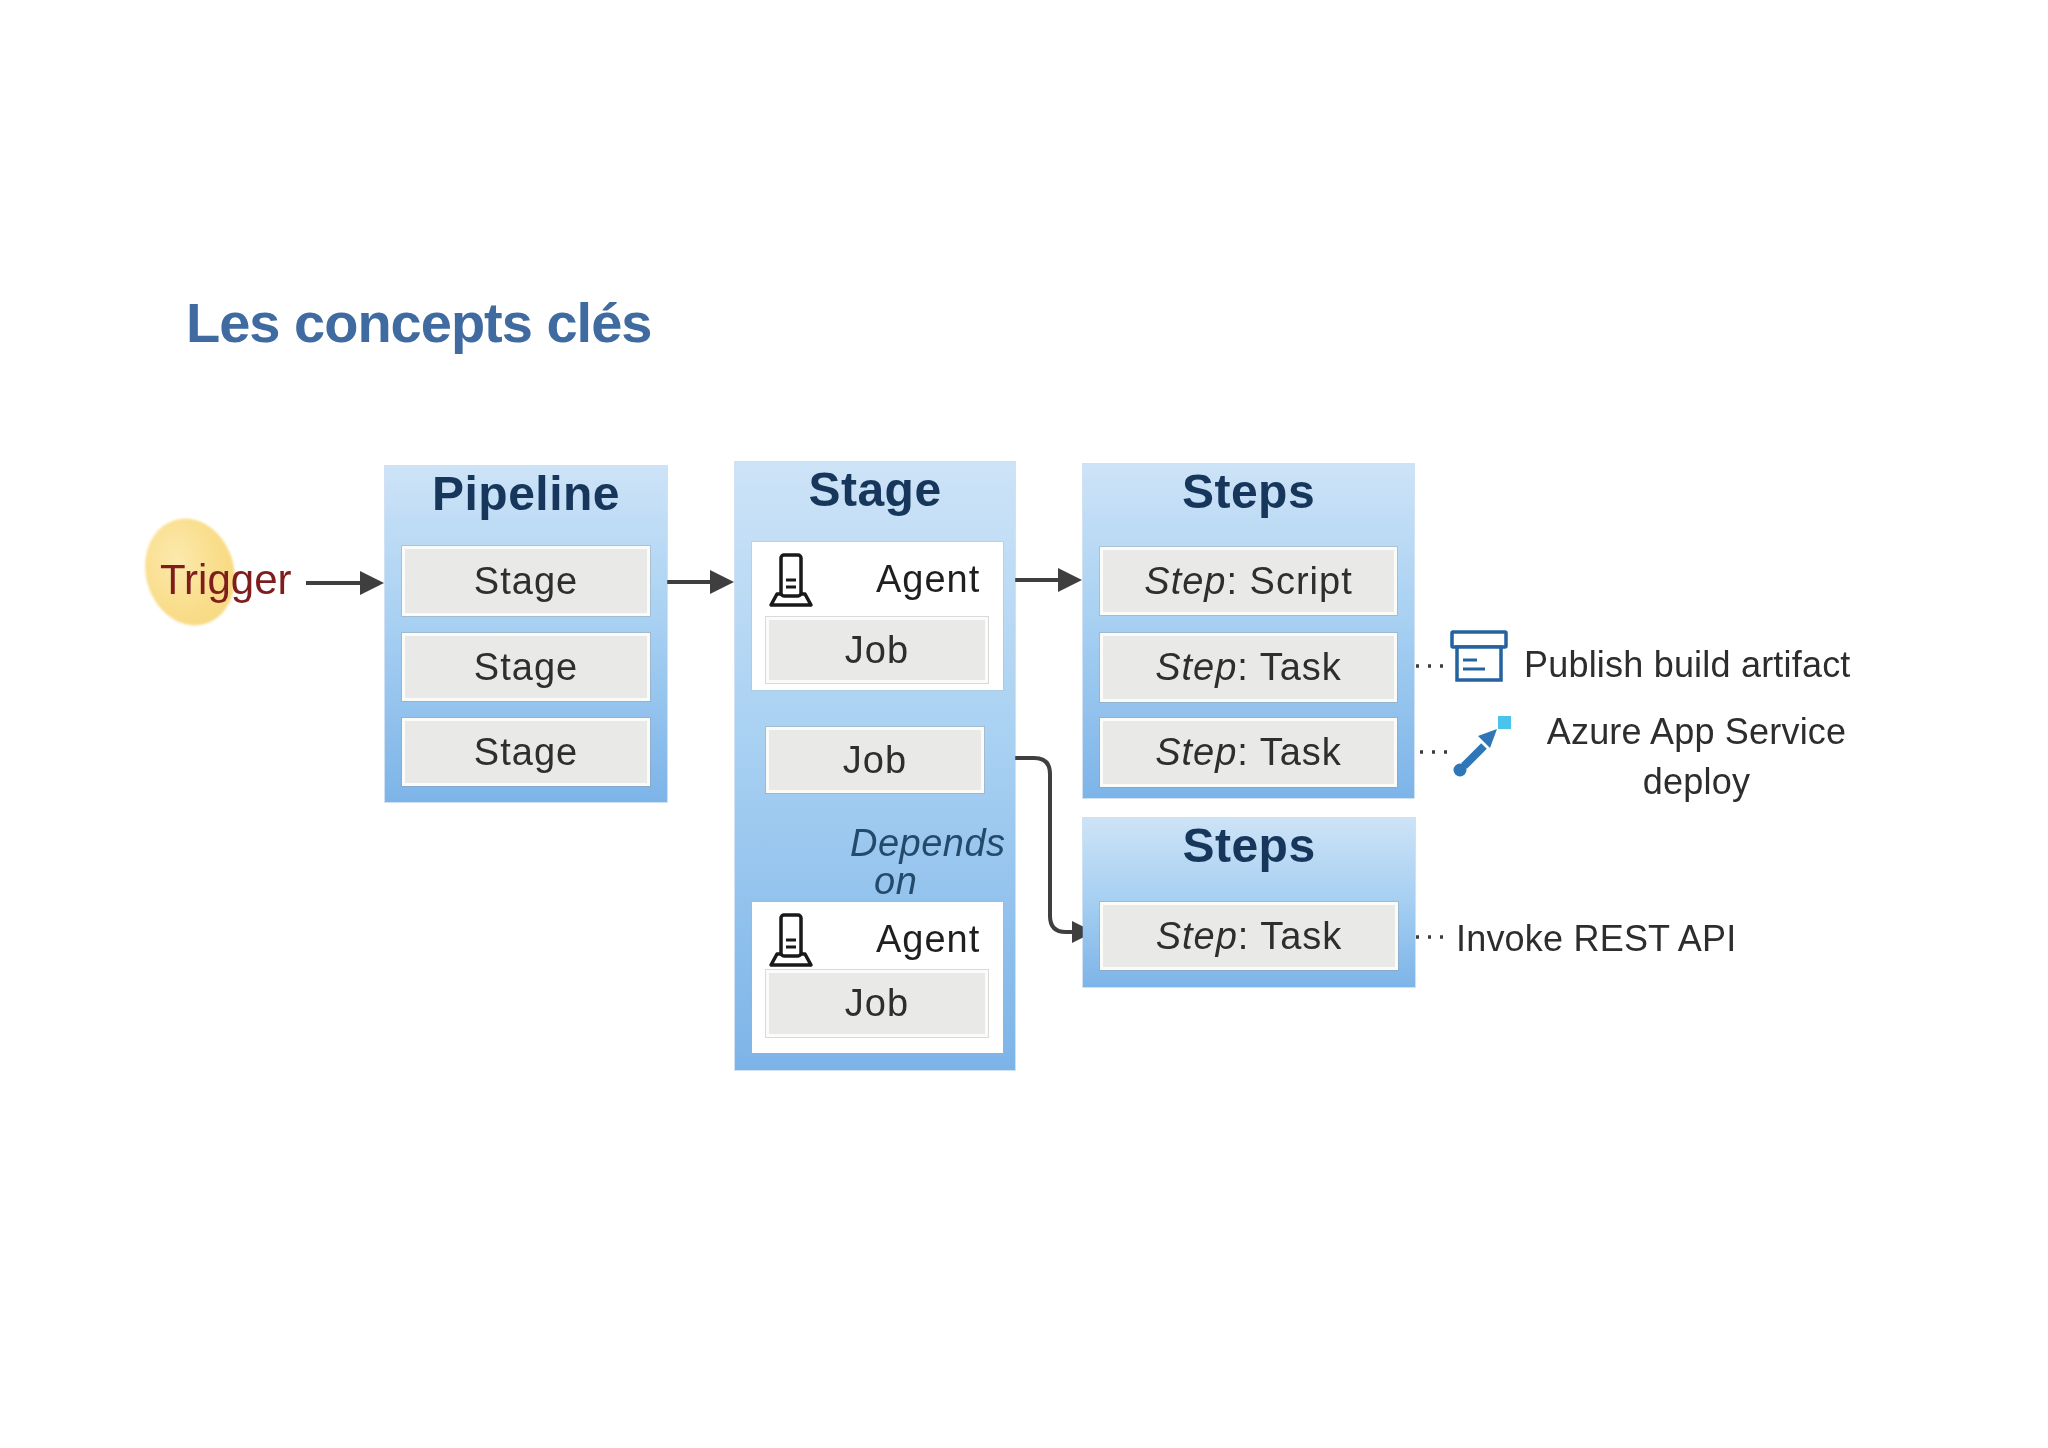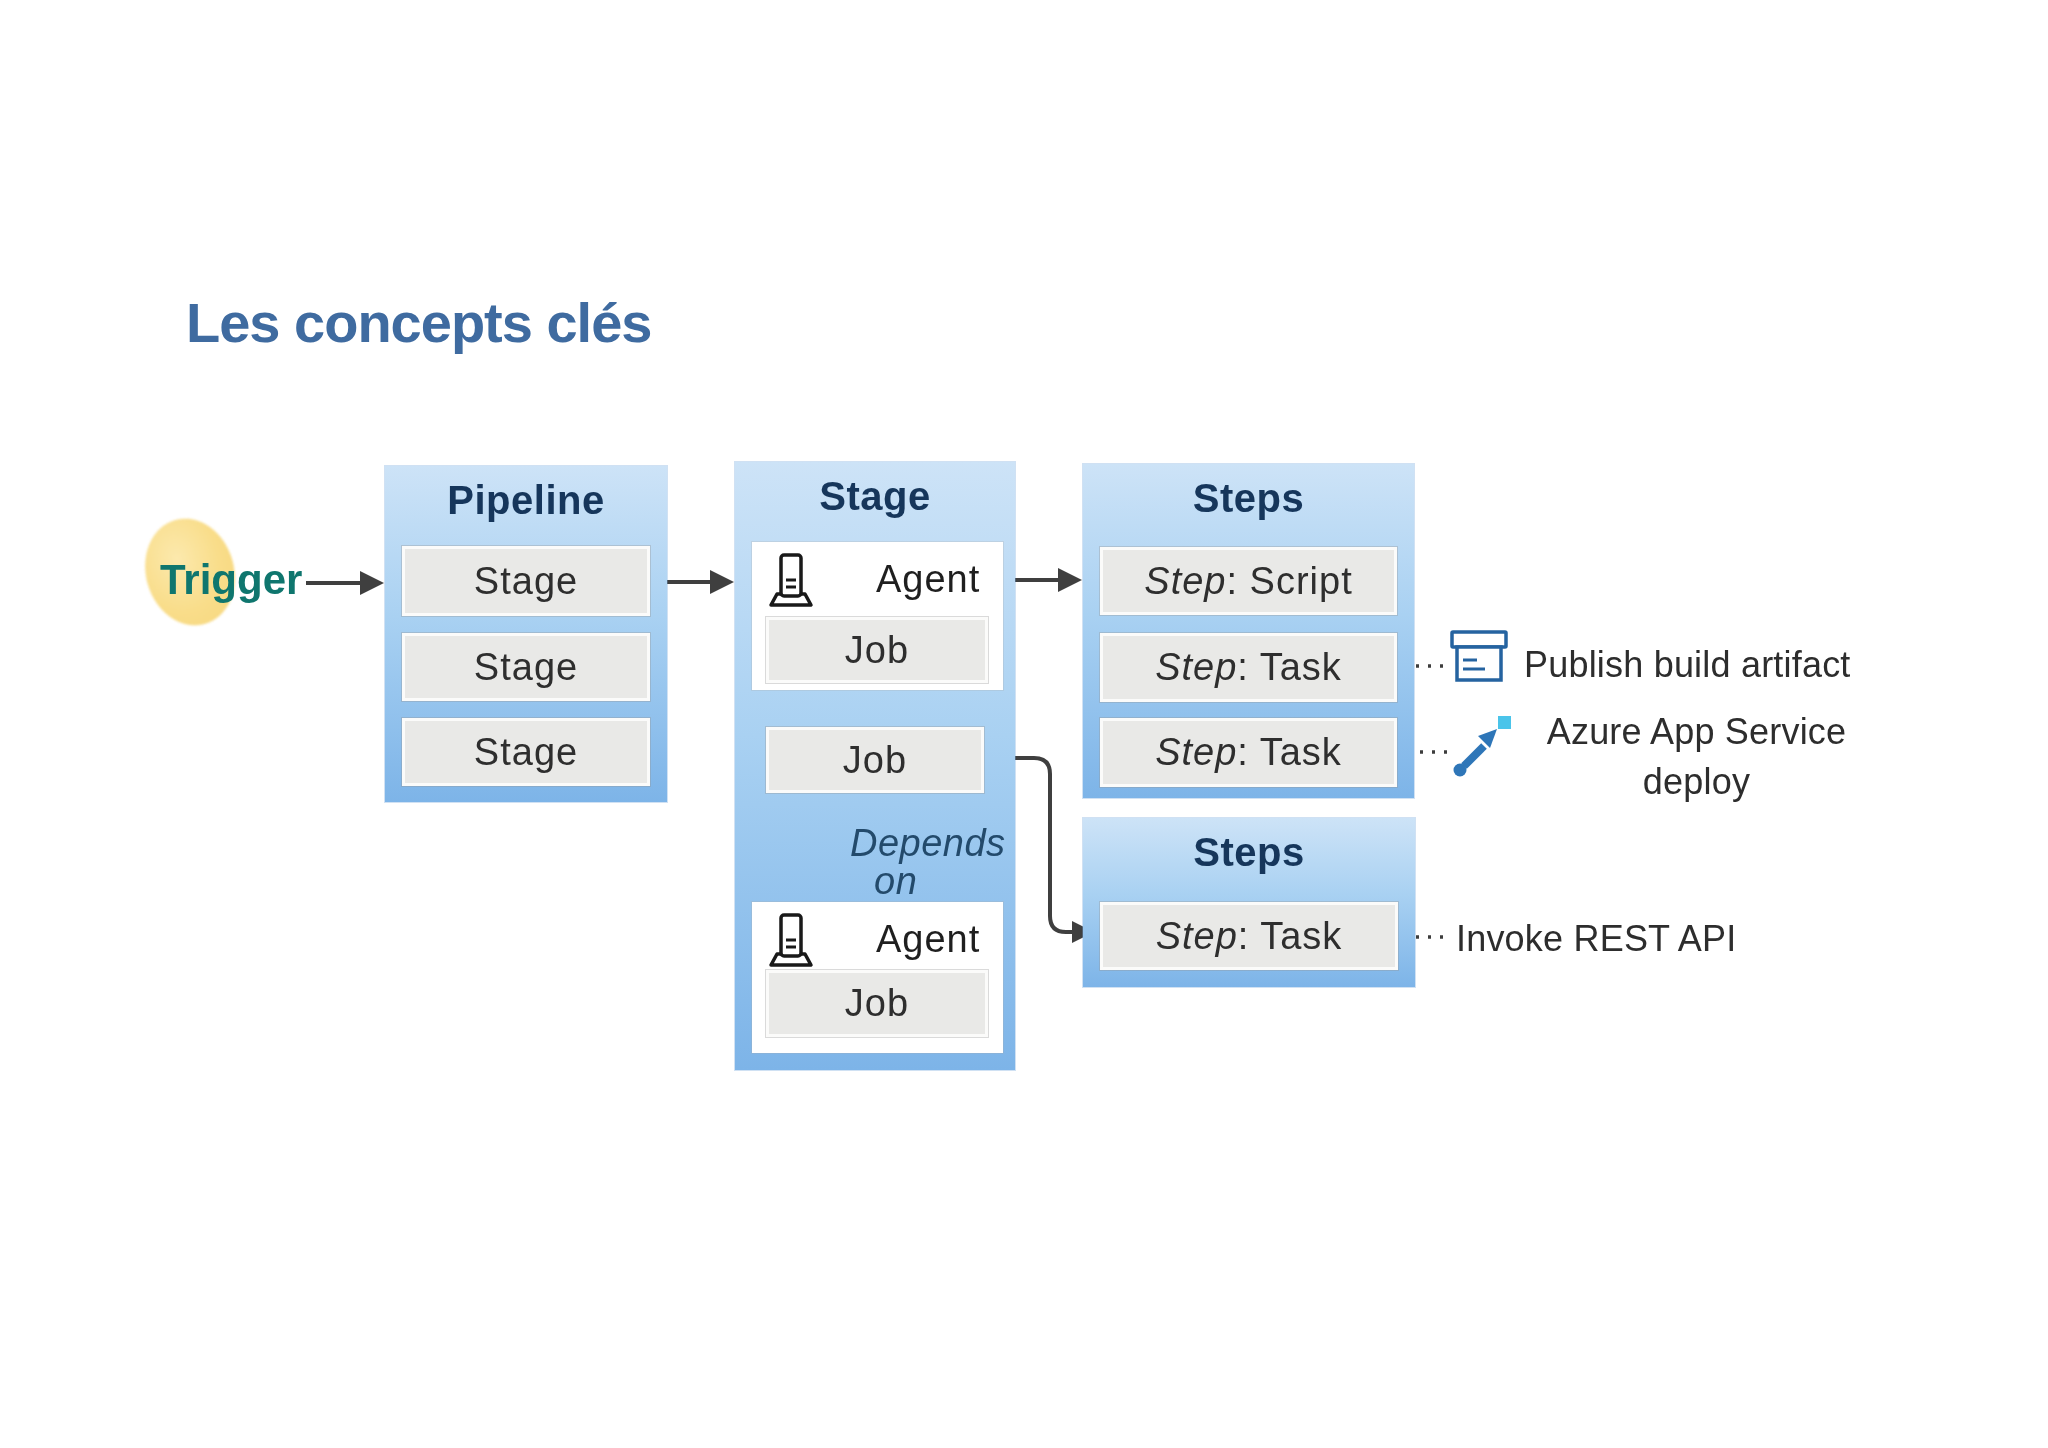--- a/index.html
+++ b/index.html
@@ -12,31 +12,31 @@
     position:absolute;left:186px;top:252px;
     font-size:56px;font-weight:bold;color:#3f6ba0;letter-spacing:-1px;white-space:nowrap;text-align:right;
   }
   
   .trigger-highlight{
     position:absolute;left:146px;top:518px;width:88px;height:108px;
     background:radial-gradient(ellipse at 40% 35%, #fce9ad 0%, #f9dd8a 55%, #f6d67c 100%);
     border-radius:50%;transform:rotate(-16deg);filter:blur(1px);
   }
   .trigger-label{
-    position:absolute;left:160px;top:556px;font-size:42px;font-weight:bold;color:#0f766e;white-space:nowrap;
+    position:absolute;left:160px;top:556px;font-size:42px;font-weight:normal;color:#7f1d1d;white-space:nowrap;
   }
   
   .bluebox{
     position:absolute;
     background:linear-gradient(180deg,#cde3f7 0%,#a9d1f2 45%,#7db4e8 100%);
     box-shadow:0 0 0 1px rgba(120,170,220,.35);
   }
   .box-title{
-    text-align:center;font-size:40px;font-weight:bold;color:#16365b;
-    padding-top:12px;letter-spacing:.5px;
+    text-align:center;font-size:48px;font-weight:bold;color:#16365b;
+    letter-spacing:.5px;
   }
   .grayrow{
     position:absolute;background:#e9e9e7;border:3px solid #fbfbfa;
     box-shadow:0 0 0 1px rgba(150,150,150,.35);
     display:flex;align-items:center;justify-content:center;
     font-size:38px;color:#2e2e2e;letter-spacing:1px;box-sizing:border-box;
   }
   .whitepanel{
     position:absolute;background:#ffffff;box-shadow:0 0 0 1px rgba(170,170,170,.25);
   }

